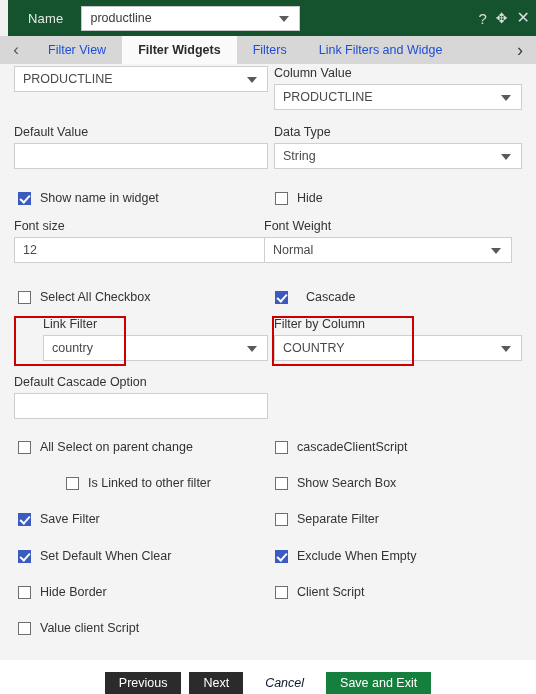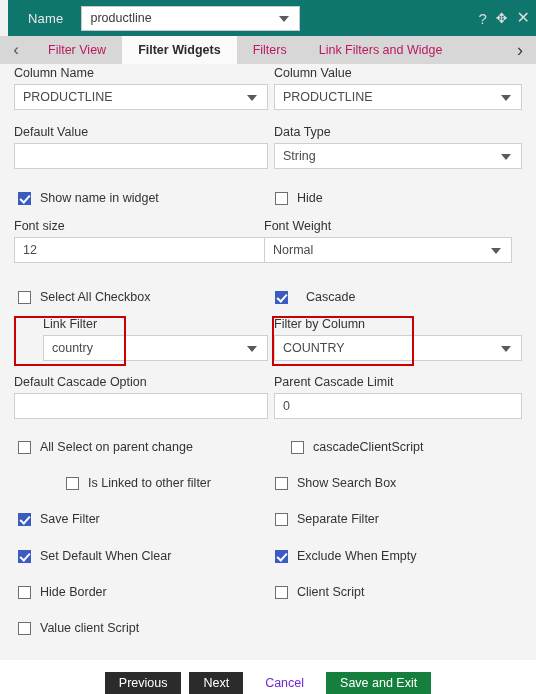--- a/index.html
+++ b/index.html
@@ -15,21 +15,21 @@
     color: #333333;
     overflow: hidden;
     position: relative;
   }
 
   
   .titlebar {
     position: absolute;
     left: 0; top: 0;
     width: 536px; height: 36px;
-    background: #0f766e;
+    background: #14532d;
     display: flex;
     align-items: center;
     box-sizing: border-box;
   }
   .titlebar-gutter {
     width: 8px; height: 36px;
     background: #f2f2f2;
     flex: 0 0 8px;
   }
   .titlebar-label {
@@ -113,21 +113,21 @@
     background: #d7d7d7;
     font-size: 18px;
     color: #3b3b3b;
   }
   .tab {
     display: flex;
     align-items: center;
     justify-content: center;
     padding: 0 16px;
     font-size: 12.5px;
-    color: #be185d;
+    color: #1d4ed8;
     white-space: nowrap;
     cursor: pointer;
     box-sizing: border-box;
   }
   .tab.active {
     background: #fafafa;
     color: #2b2b2b;
     font-weight: bold;
   }
 
@@ -229,21 +229,21 @@
     align-items: center;
     justify-content: center;
     font-size: 12.5px;
     cursor: pointer;
     box-sizing: border-box;
     border: none;
     padding: 0 14px;
     font-family: "Liberation Sans", sans-serif;
   }
   .btn.dark { background: #2b2b2b; color: #ffffff; }
-  .btn.plain { background: #ffffff; color: #6d28d9; }
+  .btn.plain { background: #ffffff; color: #0f172a; font-style: italic; }
   .btn.accent { background: #15803d; color: #ffffff; }
 </style>
 </head>
 <body>
 
 <div class="titlebar">
   <div class="titlebar-gutter"></div>
   <span class="titlebar-label">Name</span>
   <div class="name-select">
     <span class="val">productline</span>
@@ -261,21 +261,20 @@
   <div class="tab">Filter View</div>
   <div class="tab active">Filter Widgets</div>
   <div class="tab">Filters</div>
   <div class="tab">Link Filters and Widge</div>
   <div class="tab-arrow right">›</div>
 </div>
 
 <div class="formarea">
 
   <div class="field" style="left:14px; top:2px; width:254px;">
-    <span class="lbl">Column Name</span>
     <div class="ctrl">
       <span class="val">PRODUCTLINE</span>
       <span class="caret"></span>
     </div>
   </div>
   <div class="field" style="left:274px; top:2px; width:248px;">
     <span class="lbl">Column Value</span>
     <div class="ctrl">
       <span class="val">PRODUCTLINE</span>
       <span class="caret"></span>
@@ -342,32 +341,26 @@
       <span class="caret"></span>
     </div>
   </div>
 
   <div class="field" style="left:14px; top:311px; width:254px;">
     <span class="lbl">Default Cascade Option</span>
     <div class="ctrl empty">
       <span class="val"></span>
     </div>
   </div>
-  <div class="field" style="left:274px; top:311px; width:248px;">
-    <span class="lbl">Parent Cascade Limit</span>
-    <div class="ctrl">
-      <span class="val">0</span>
-    </div>
-  </div>
 
   <div class="cbrow" style="left:18px; top:376px;">
     <span class="cbox"></span>
     <span class="cblabel">All Select on parent change</span>
   </div>
-  <div class="cbrow" style="left:291px; top:376px;">
+  <div class="cbrow" style="left:275px; top:376px;">
     <span class="cbox"></span>
     <span class="cblabel">cascadeClientScript</span>
   </div>
 
   <div class="cbrow" style="left:18px; top:412px;padding-left:48px;">
     <span class="cbox"></span>
     <span class="cblabel">Is Linked to other filter</span>
   </div>
   <div class="cbrow" style="left:275px; top:412px;">
     <span class="cbox"></span>

